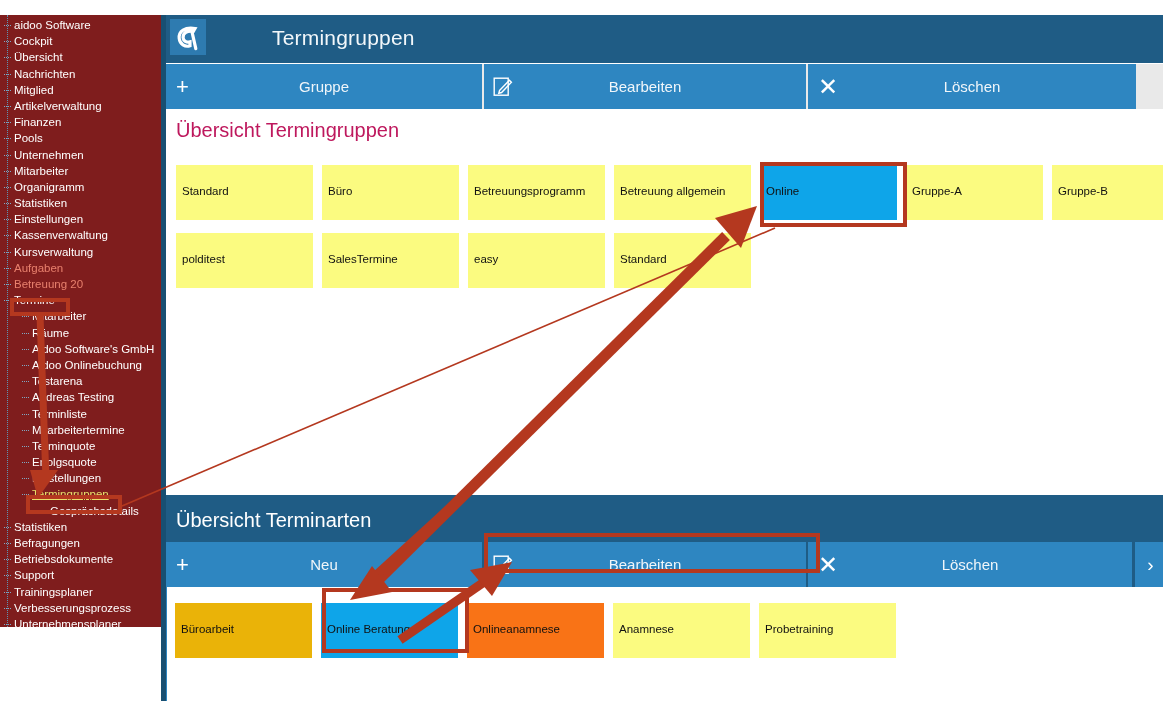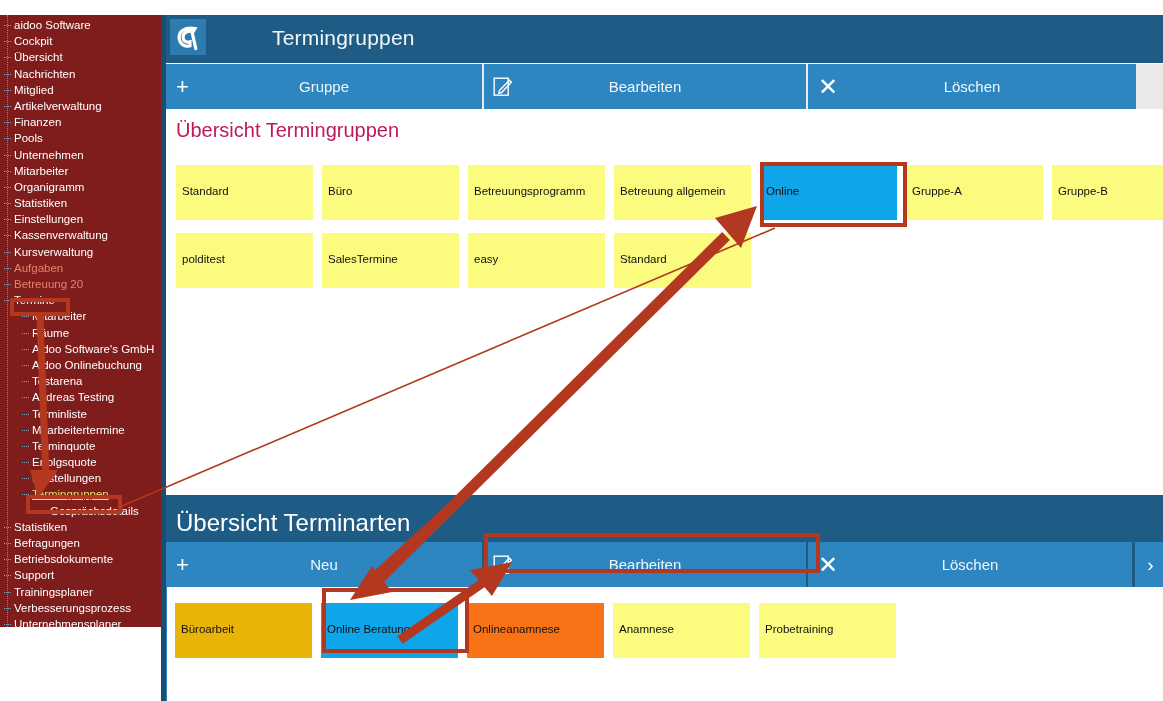--- a/index.html
+++ b/index.html
@@ -107,21 +107,21 @@
   .tile.pink{background:#f97316;}
 
   
   .gapband{position:absolute;left:0;top:480px;width:997px;height:3px;background:#1f5c85;}
 
   
   .sec2hdr{
     position:absolute;left:0;top:483px;width:997px;height:44px;background:#1f5c85;
   }
   .sec2hdr .t{
-    position:absolute;left:10px;top:11px;font-size:24px;color:#ffffff;
+    position:absolute;left:10px;top:11px;font-size:20px;color:#ffffff;
   }
   .toolbar2{
     position:absolute;left:0;top:527px;width:997px;height:45px;background:#1f5c85;
   }
   .sec2body{
     position:absolute;left:0;top:572px;width:966px;height:114px;background:#ffffff;
     border-left:1px solid #2e86c1;
   }
 
   

